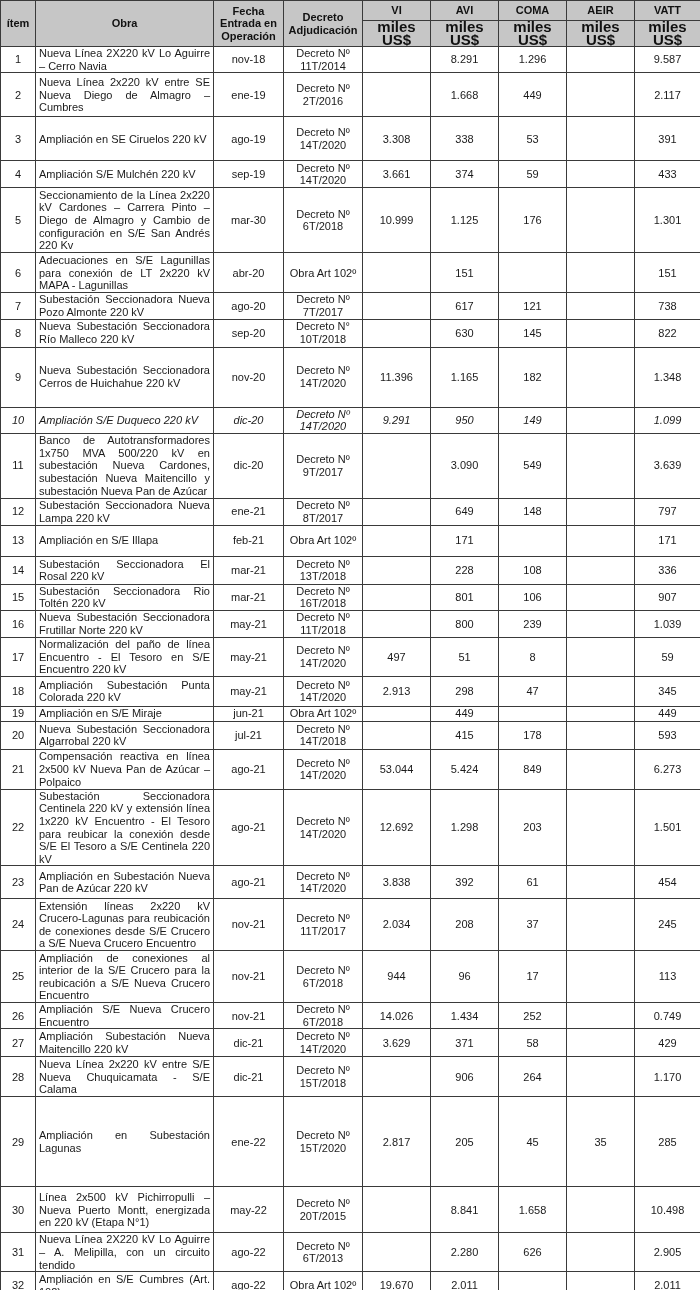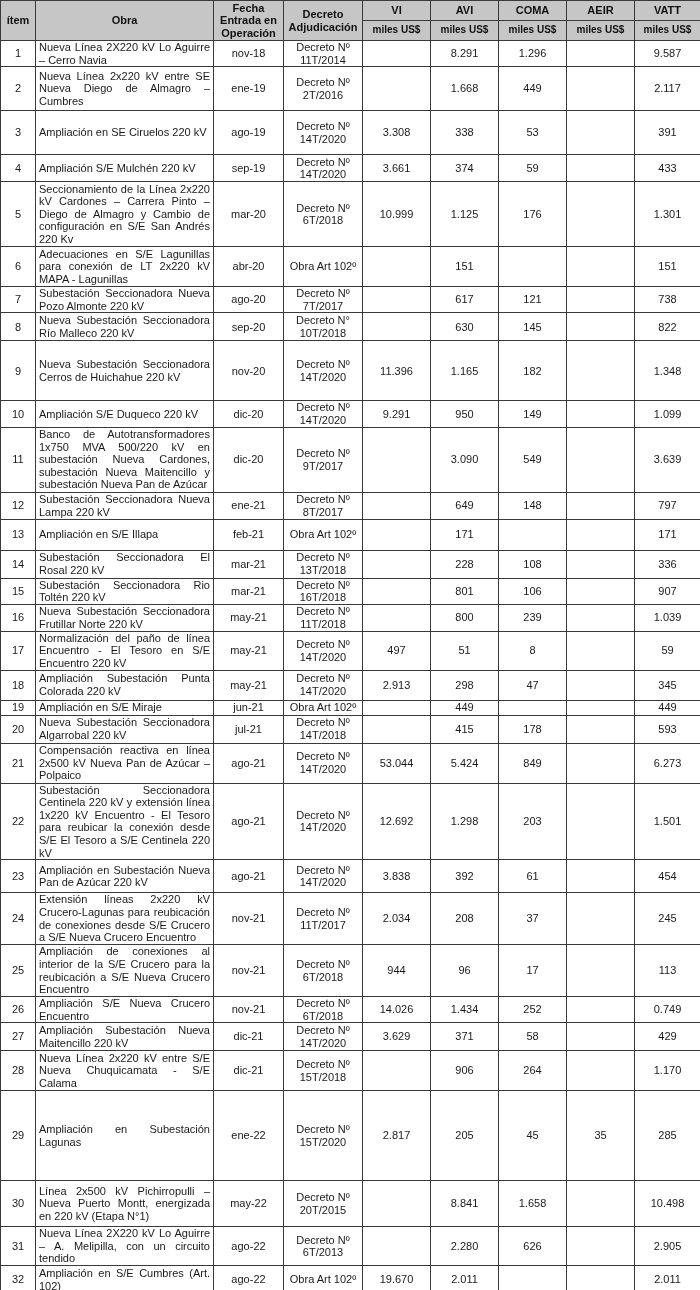--- a/index.html
+++ b/index.html
@@ -1,20 +1,20 @@
 <!DOCTYPE html>
 <html><head>
 <meta charset="utf-8">
 <style>
   html, body { margin: 0; padding: 0; background: #ffffff; }
   body { width: 700px; height: 1290px; overflow: hidden; font-family: "Liberation Sans", sans-serif; color: #1a1a1a; }
   table { border-collapse: collapse; table-layout: fixed; width: 700px; }
   td, th { border: 1px solid #3a3a3a; padding: 0 2px; font-size: 11px; line-height: 12.6px; vertical-align: middle; overflow: hidden; }
   th { background: #c6c6c6; font-weight: bold; text-align: center; color: #111; }
-  th.unit { font-size: 10px; }
+  th.unit { font-size: 15px; }
   td.num { text-align: center; }
   td.item { text-align: center; }
   td.obra { text-align: justify; text-align-last: left; padding: 0 3px; }
   td.fecha { text-align: center; }
   td.decreto { text-align: center; padding: 0 3px; }
 </style>
 </head>
 <body>
 
 <table>
@@ -90,21 +90,21 @@
         <td class="decreto">Decreto Nº 14T/2020</td>
         <td class="num">3.661</td>
         <td class="num">374</td>
         <td class="num">59</td>
         <td class="num"></td>
         <td class="num">433</td>
       </tr>
       <tr style="height: 65px;">
         <td class="item">5</td>
         <td class="obra">Seccionamiento de la Línea 2x220 kV Cardones – Carrera Pinto – Diego de Almagro y Cambio de configuración en S/E San Andrés 220 Kv</td>
-        <td class="fecha">mar-20</td>
+        <td class="fecha">mar-30</td>
         <td class="decreto">Decreto Nº 6T/2018</td>
         <td class="num">10.999</td>
         <td class="num">1.125</td>
         <td class="num">176</td>
         <td class="num"></td>
         <td class="num">1.301</td>
       </tr>
       <tr style="height: 40px;">
         <td class="item">6</td>
         <td class="obra">Adecuaciones en S/E Lagunillas para conexión de LT 2x220 kV MAPA - Lagunillas</td>
@@ -142,21 +142,21 @@
         <td class="item">9</td>
         <td class="obra">Nueva Subestación Seccionadora Cerros de Huichahue 220 kV</td>
         <td class="fecha">nov-20</td>
         <td class="decreto">Decreto Nº 14T/2020</td>
         <td class="num">11.396</td>
         <td class="num">1.165</td>
         <td class="num">182</td>
         <td class="num"></td>
         <td class="num">1.348</td>
       </tr>
-      <tr style="height: 26px;">
+      <tr style="height: 26px; font-style: italic;">
         <td class="item">10</td>
         <td class="obra">Ampliación S/E Duqueco 220 kV</td>
         <td class="fecha">dic-20</td>
         <td class="decreto">Decreto Nº 14T/2020</td>
         <td class="num">9.291</td>
         <td class="num">950</td>
         <td class="num">149</td>
         <td class="num"></td>
         <td class="num">1.099</td>
       </tr>

